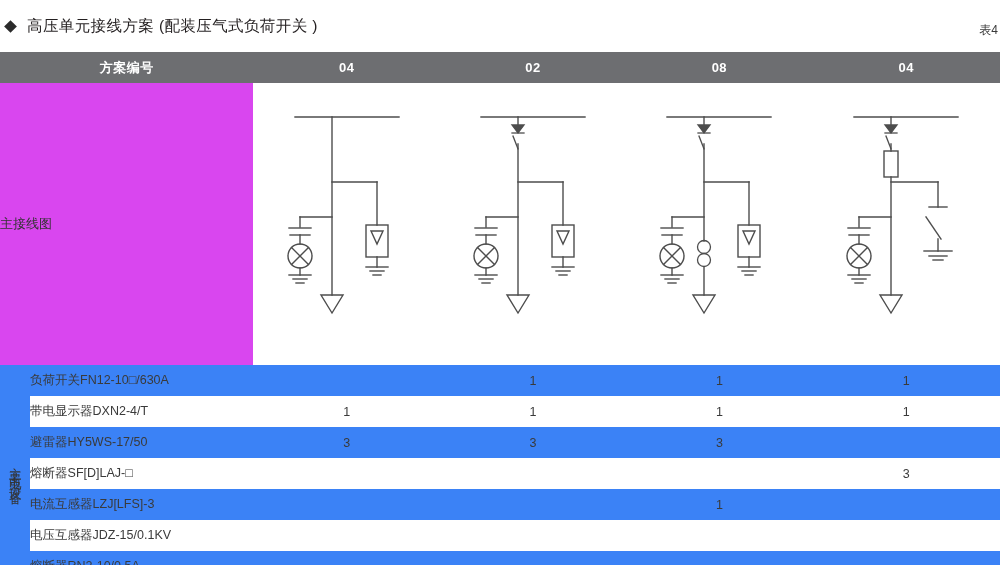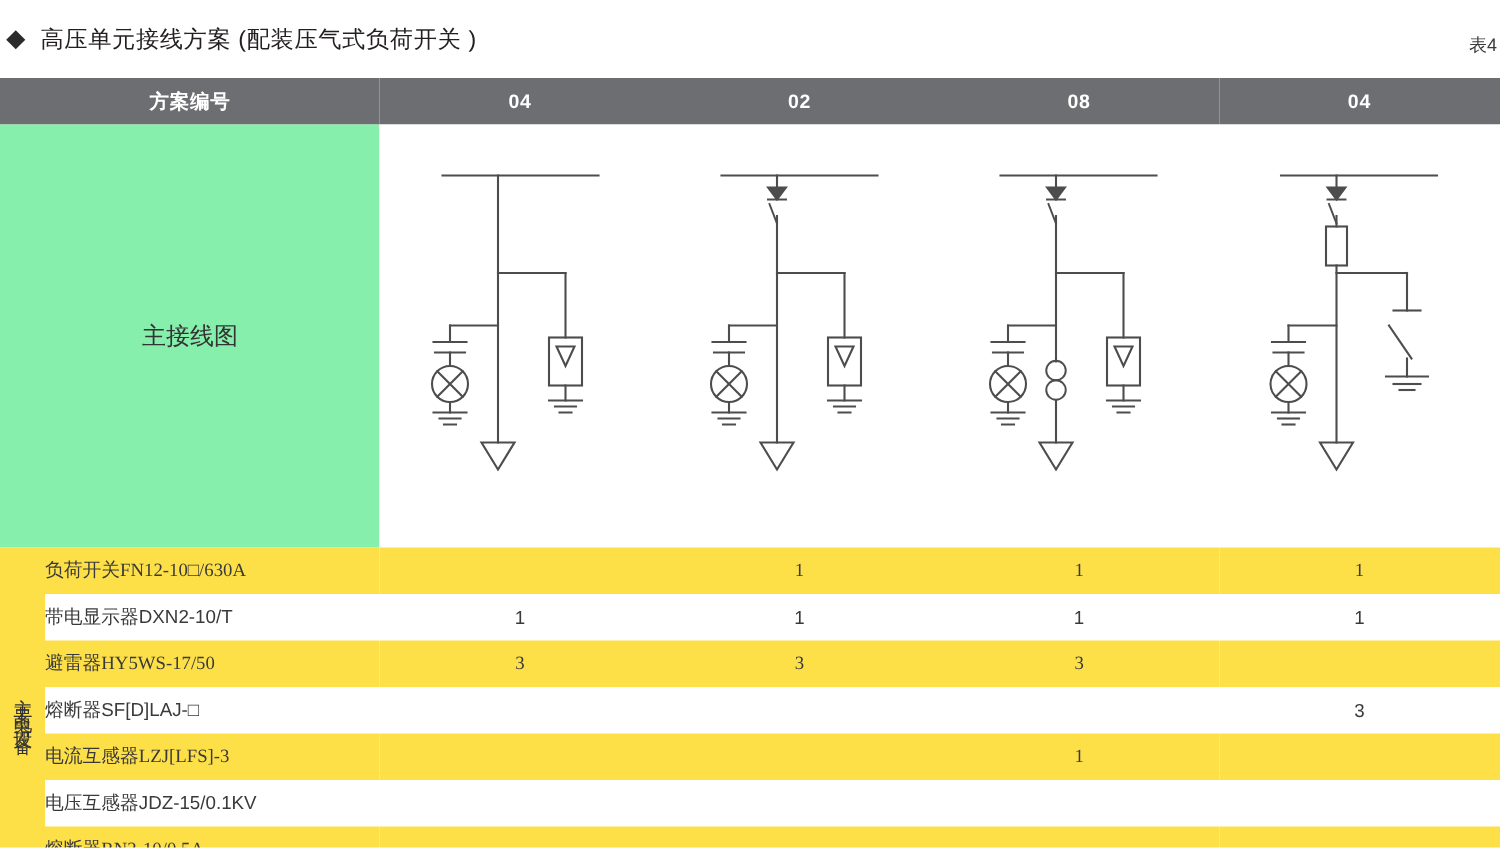--- a/index.html
+++ b/index.html
@@ -74,24 +74,24 @@
     font-size: 13px;
     text-align: center;
     font-weight: bold;
     letter-spacing: .5px;
     border-right: 1px solid #9a9a9c;
   }
   .hdr.last { border-right: 0; }
 
   
   .diag-label-cell {
-    text-align: center;
-    font-size: 16px;
+    text-align: left;
+    font-size: 13px;
     color: #333;
-    background: #86efac;
+    background: #d946ef;
     border-right: 1px solid #cfcfcf;
     border-bottom: 1px solid #b9b9b9;
     vertical-align: middle;
   }
   .diag-cell {
     background: #fff;
     border-right: 1px solid #cfcfcf;
     border-bottom: 1px solid #b9b9b9;
     vertical-align: middle;
     text-align: center;
@@ -125,21 +125,21 @@
     border-right: 1px solid #cfcfcf;
     white-space: nowrap;
   }
   .eq-val {
     font-size: 12.5px;
     color: #3a3a3a;
     text-align: center;
     border-right: 1px solid #cfcfcf;
   }
   .eq-val.last { border-right: 0; }
-  tr.band-a td { background: #fde047; font-family: Liberation Serif, serif; }
+  tr.band-a td { background: #3b82f6; }
   tr.band-b td { background: #ffffff; }
   tr.eq-row td { height: 31px; }
   tr.eq-row.lastrow td { border-bottom: 1px solid #b9b9b9; }
 </style>
 </head>
 <body>
 
 <div id="page">
 
   <div class="title-bar">
@@ -357,21 +357,21 @@
       <td class="vlabel-cell" rowspan="7">
         <span class="vlabel">主要电器设备</span>
       </td>
       <td class="eq-name">负荷开关FN12-10□/630A</td>
       <td class="eq-val"></td>
       <td class="eq-val">1</td>
       <td class="eq-val">1</td>
       <td class="eq-val last">1</td>
     </tr>
     <tr class="eq-row band-b">
-      <td class="eq-name">带电显示器DXN2-10/T</td>
+      <td class="eq-name">带电显示器DXN2-4/T</td>
       <td class="eq-val">1</td>
       <td class="eq-val">1</td>
       <td class="eq-val">1</td>
       <td class="eq-val last">1</td>
     </tr>
     <tr class="eq-row band-a">
       <td class="eq-name">避雷器HY5WS-17/50</td>
       <td class="eq-val">3</td>
       <td class="eq-val">3</td>
       <td class="eq-val">3</td>

